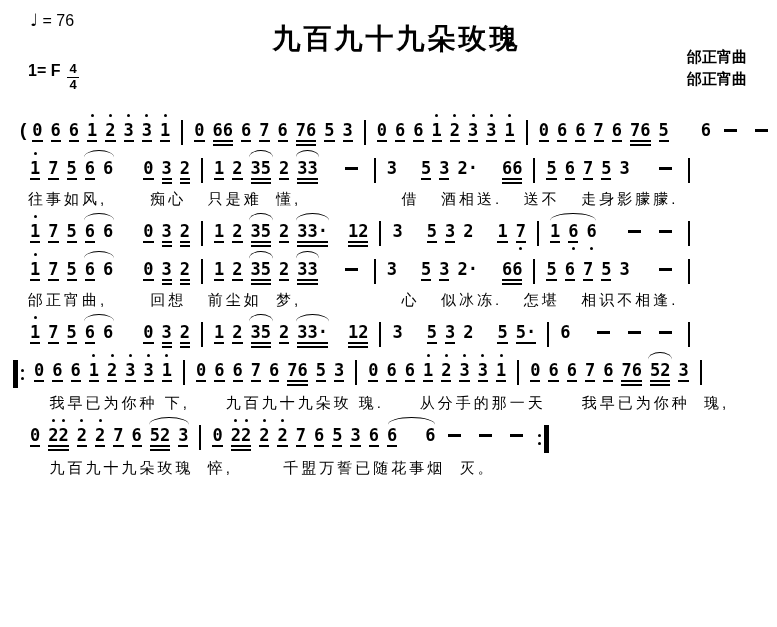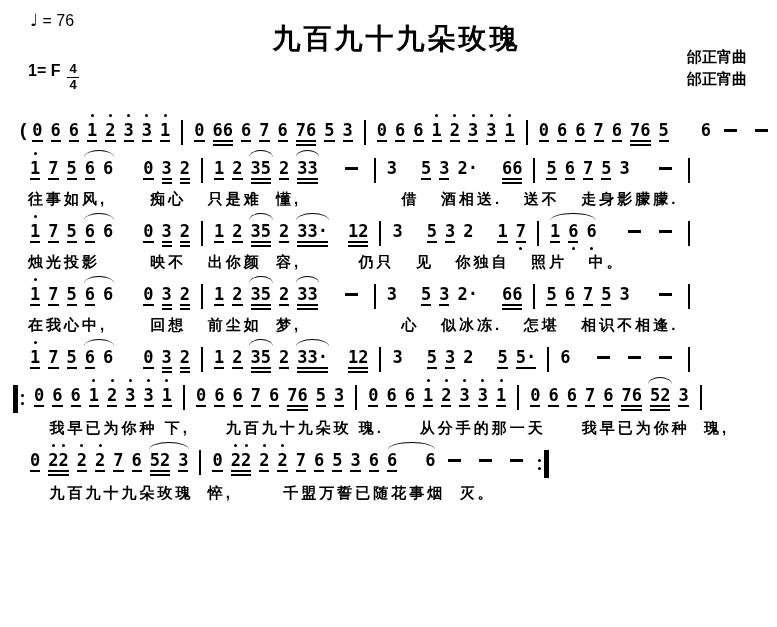--- a/index.html
+++ b/index.html
@@ -34,21 +34,21 @@
   .spc{flex:none;display:inline-block;}
   .paren{font-size:19px;font-weight:700;line-height:20px;margin:0 2px;}
   .arc{display:inline-flex;position:relative;align-items:flex-start;}
   .arc::before{content:"";position:absolute;top:-8px;left:8%;right:8%;height:8px;
        border-top:1.5px solid #000;border-top-left-radius:60% 100%;border-top-right-radius:60% 100%;}
   .rep{display:inline-flex;align-items:center;margin:0 3px;}
   .rep .thick{width:5px;height:28px;background:#000;}
   .rep .rdots{display:inline-flex;flex-direction:column;gap:5px;margin:0 3px;}
   .rep .rdots i{width:3px;height:3px;background:#000;border-radius:50%;}
 
-  .lrow{font-size:15px;font-weight:700;letter-spacing:3px;white-space:pre;margin:6px 0 0 22px;}
+  .lrow{font-size:15px;font-weight:400;letter-spacing:3px;white-space:pre;margin:6px 0 0 22px;}
 </style>
 </head>
 <body>
 
 <div class="page">
   <div class="header">
     <div class="tempo"><span class="notesym">♩</span> <span>= 76</span></div>
     <div class="title">九百九十九朵玫瑰</div>
     <div class="credits">
       <div>邰正宵曲</div>
@@ -189,21 +189,20 @@
           <span class="arc">
             <span class="tok u1">1</span>
             <span class="tok u1"><span class="ch">6<i class="db"></i></span></span>
             <span class="tok"><span class="ch">6<i class="db"></i></span></span>
           </span>
           <span class="spc" style="width: 18px;"></span>
           <span class="dash"></span>
           <span class="dash"></span>
           <span class="bar"></span>
         </div>
-        <div class="lrow">烛光投影       映不   出你颜  容,        仍只   见   你独自   照片   中。</div>
       </div>
       <div class="sys">
         <div class="nrow">
           <span class="tok u1"><span class="ch">1<i class="da"></i></span></span>
           <span class="tok u1">7</span>
           <span class="tok u1">5</span>
           <span class="arc">
             <span class="tok u1">6</span>
             <span class="tok">6</span>
           </span>
@@ -234,21 +233,21 @@
           <span class="bar"></span>
           <span class="tok u1">5</span>
           <span class="tok u1">6</span>
           <span class="tok u1">7</span>
           <span class="tok u1">5</span>
           <span class="tok">3</span>
           <span class="spc" style="width: 16px;"></span>
           <span class="dash"></span>
           <span class="bar"></span>
         </div>
-        <div class="lrow">在我心中,      回想   前尘如  梦,              心   似冰冻.   怎堪   相识不相逢.</div>
+        <div class="lrow">邰正宵曲,      回想   前尘如  梦,              心   似冰冻.   怎堪   相识不相逢.</div>
       </div>
       <div class="sys">
         <div class="nrow">
           <span class="tok u1"><span class="ch">1<i class="da"></i></span></span>
           <span class="tok u1">7</span>
           <span class="tok u1">5</span>
           <span class="arc">
             <span class="tok u1">6</span>
             <span class="tok">6</span>
           </span>

